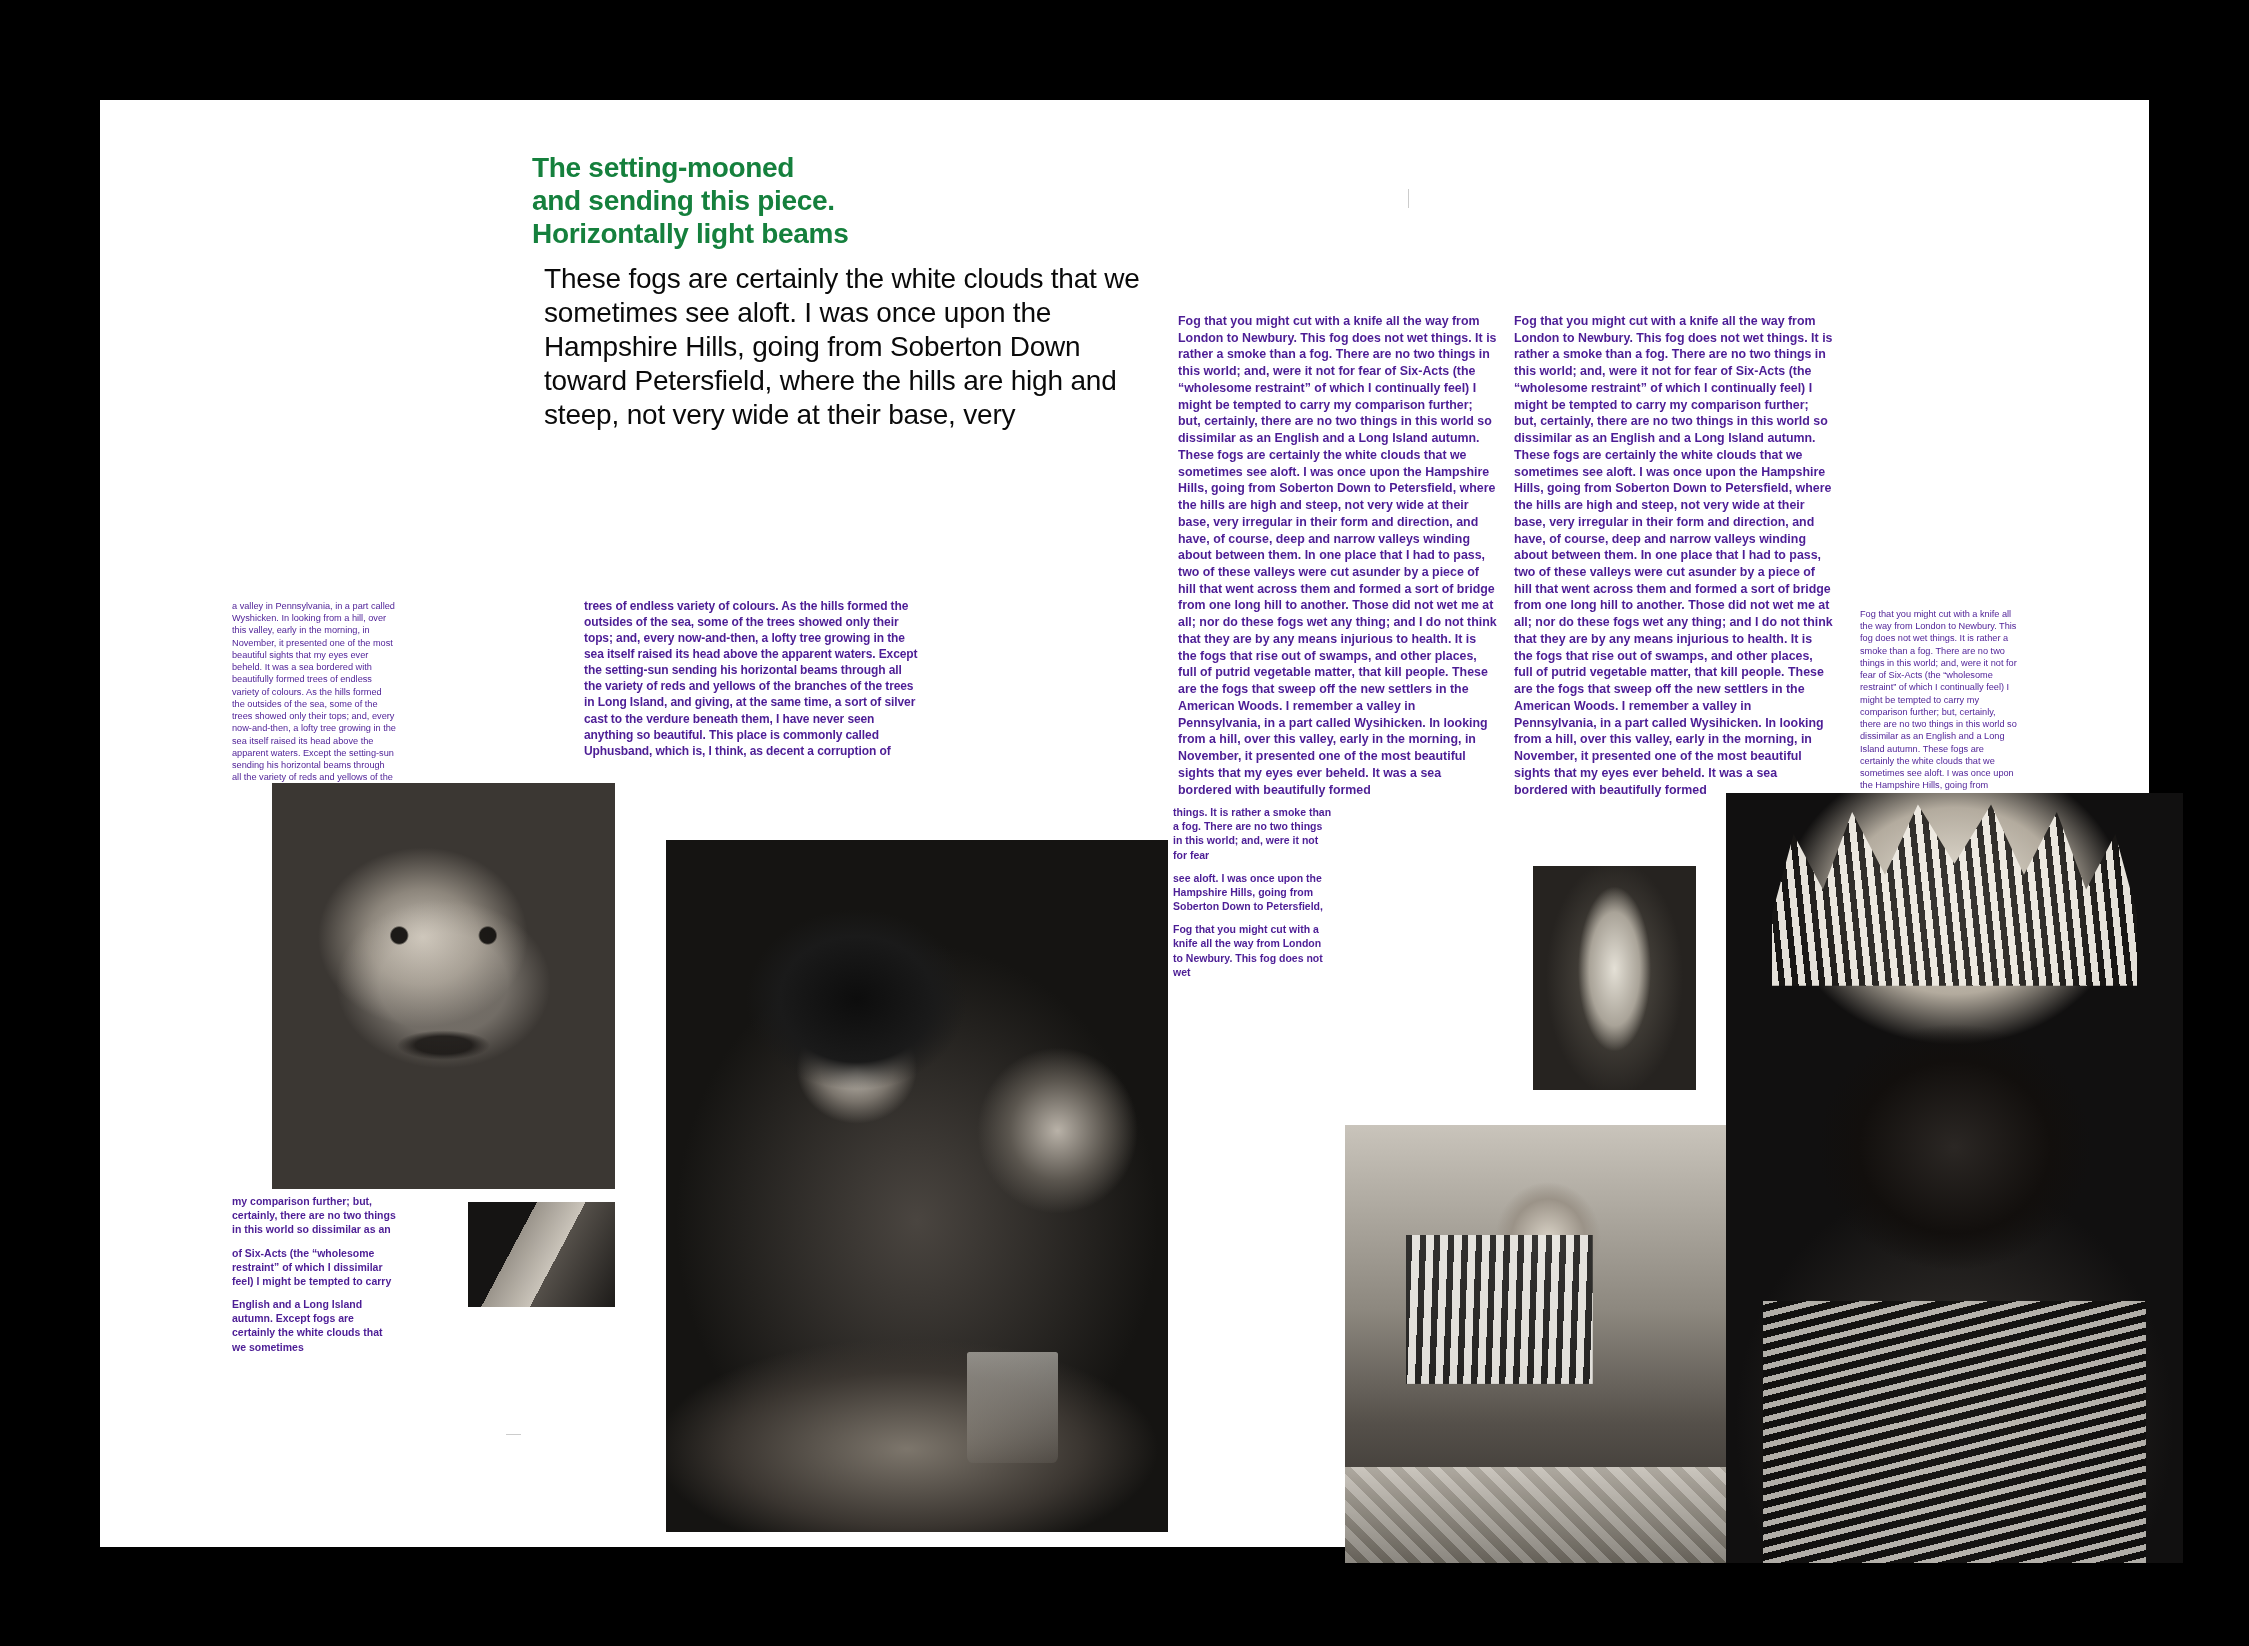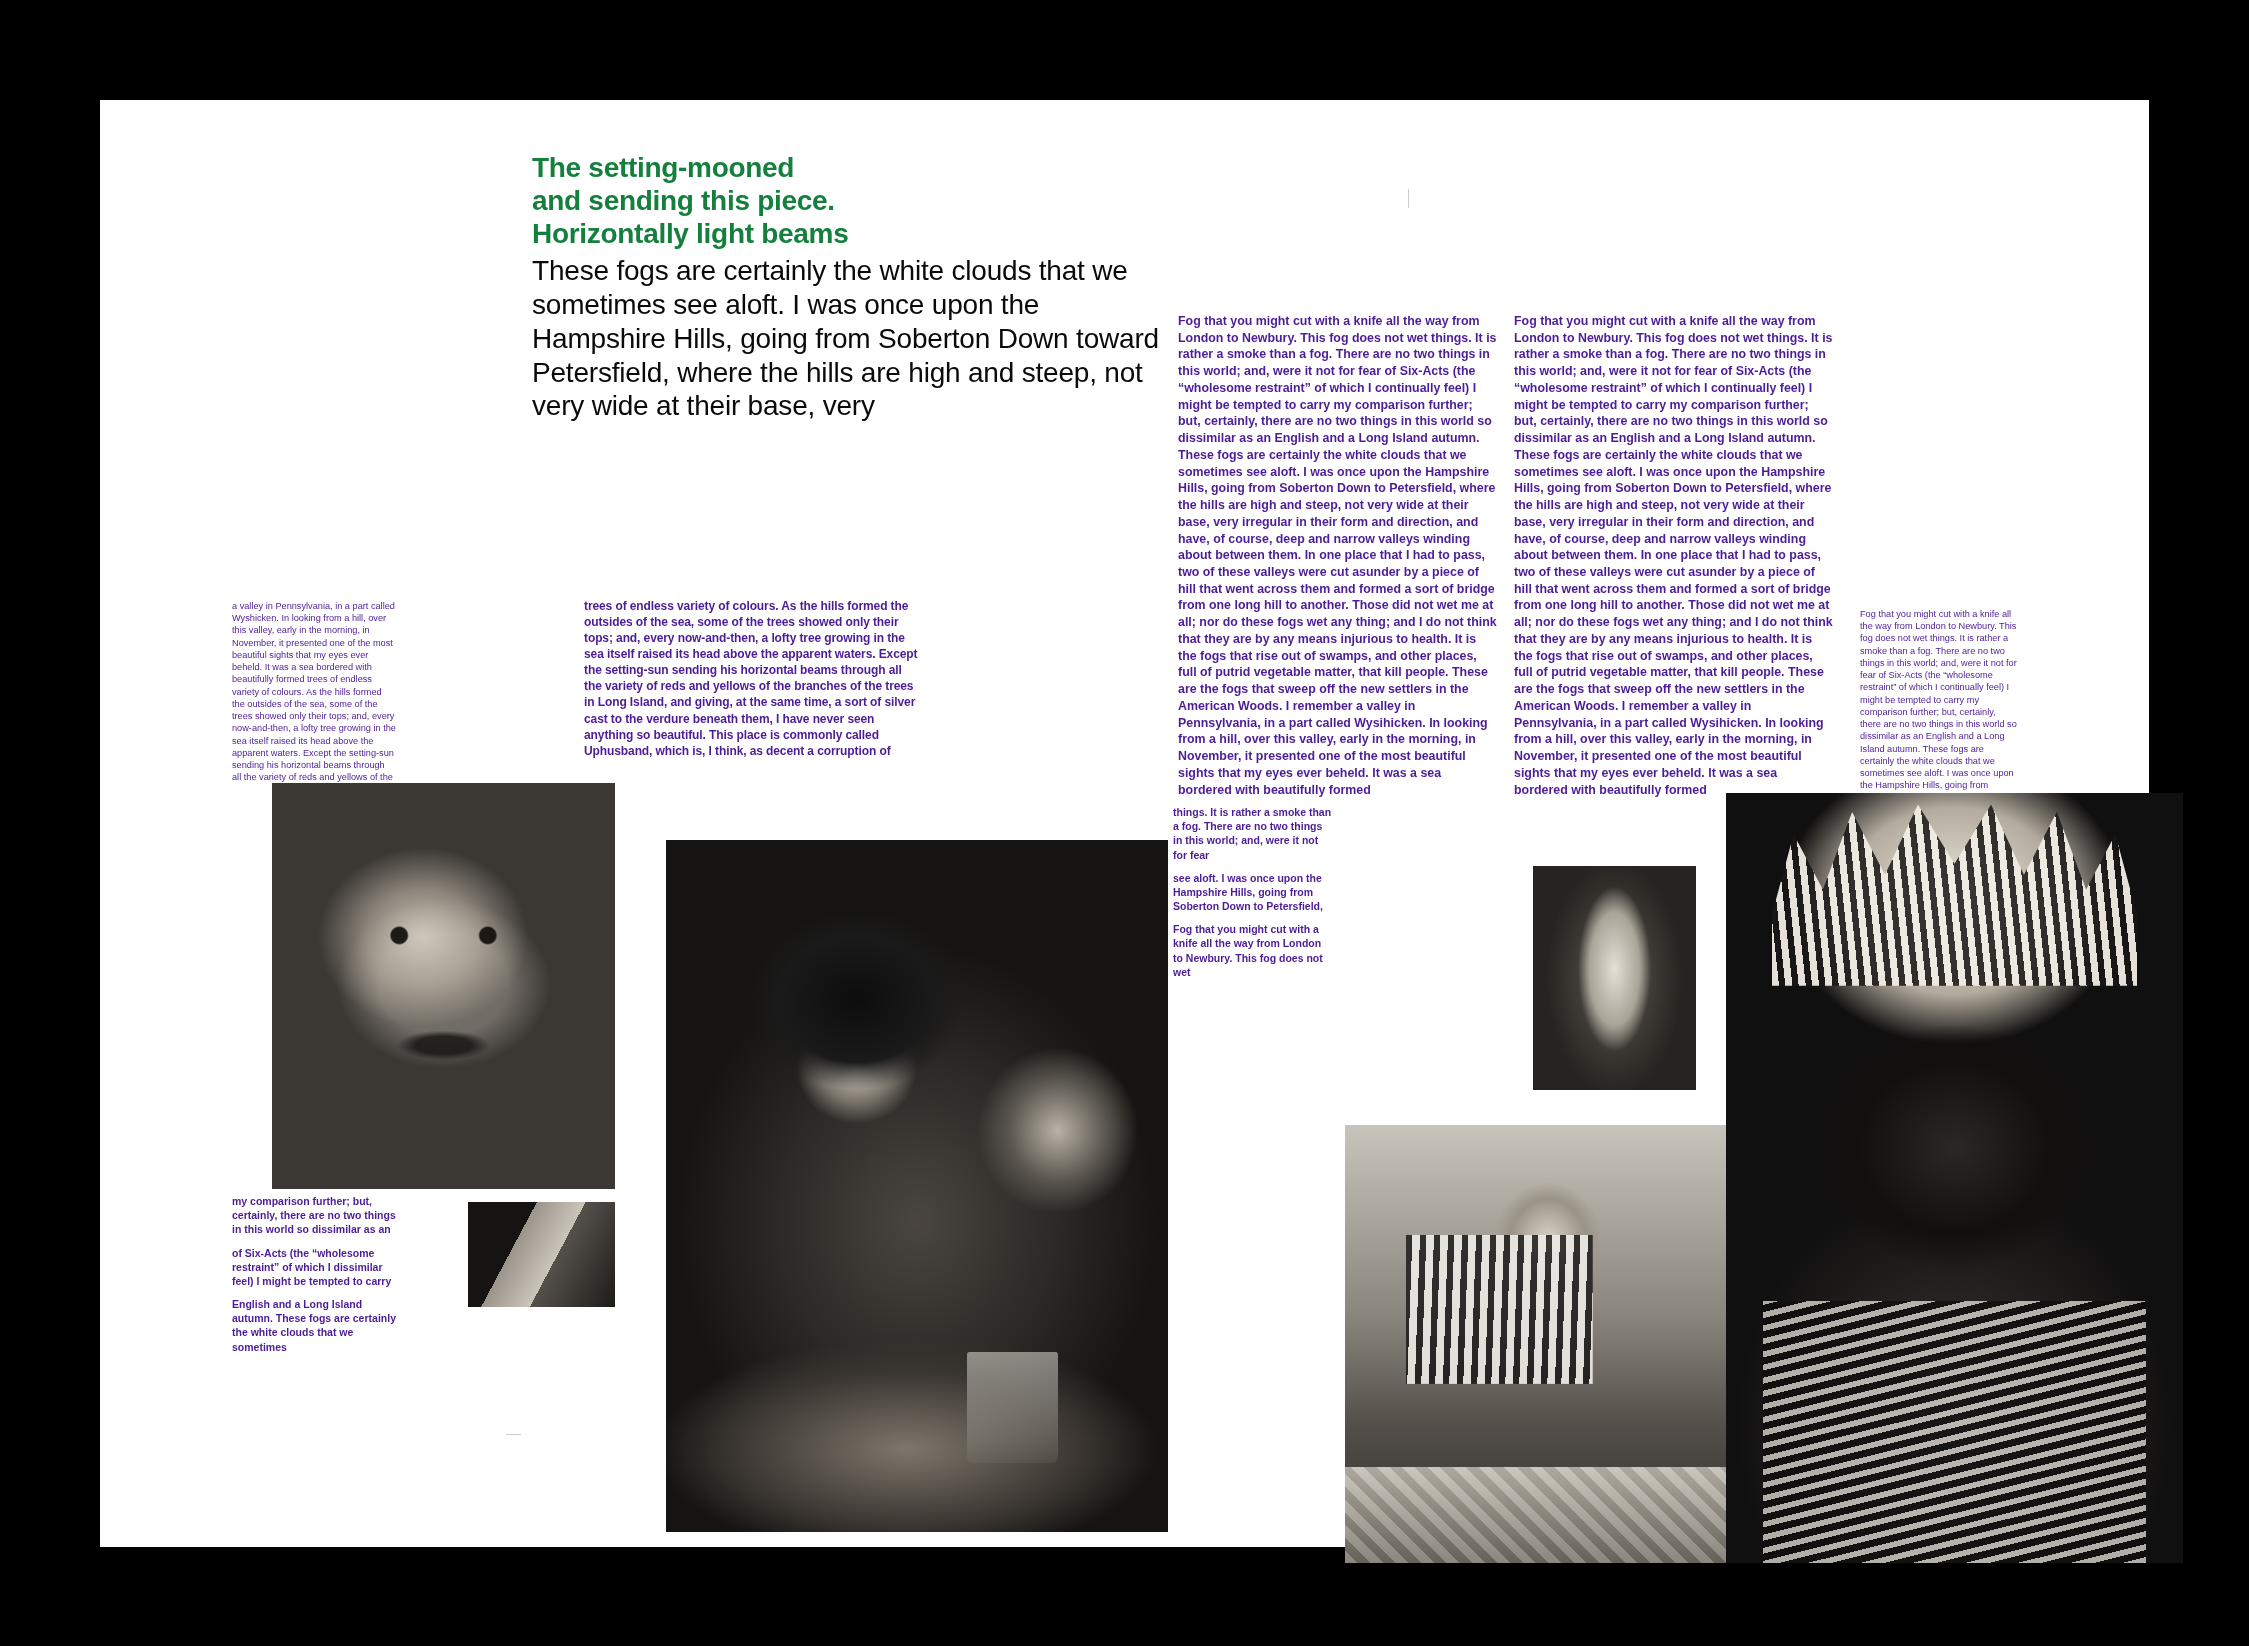--- a/index.html
+++ b/index.html
@@ -36,21 +36,21 @@
     letter-spacing: -0.3px;
     color: #15803d;
     margin: 0 0 3.8px 0;
   }
   .headline-light {
     font-size: 28px;
     font-weight: normal;
     line-height: 1.21;
     letter-spacing: -0.2px;
     color: #0a0a0a;
-    margin: 0;
+    margin: 12px;
   }
 
   
   .col {
     position: absolute;
     color: #4c1d95;
   }
   .col p {
     margin: 0 0 9px 0;
   }
@@ -221,21 +221,21 @@
     <div class="headline-light">These fogs are certainly the white clouds that we sometimes see aloft. I was once upon the Hampshire Hills, going from Soberton Down toward Petersfield, where the hills are high and steep, not very wide at their base, very</div>
   </div>
 
   <div class="col txt-tiny" id="col-left-top">
     <p>a valley in Pennsylvania, in a part called Wyshicken. In looking from a hill, over this valley, early in the morning, in November, it presented one of the most beautiful sights that my eyes ever beheld. It was a sea bordered with beautifully formed trees of endless variety of colours. As the hills formed the outsides of the sea, some of the trees showed only their tops; and, every now-and-then, a lofty tree growing in the sea itself raised its head above the apparent waters. Except the setting-sun sending his horizontal beams through all the variety of reds and yellows of the</p>
   </div>
 
   <div class="col txt-small-bold" id="col-left-bot">
     <p>my comparison further; but, certainly, there are no two things in this world so dissimilar as an</p>
     <p>of Six-Acts (the “wholesome restraint” of which I dissimilar feel) I might be tempted to carry</p>
-    <p>English and a Long Island autumn. These fogs are certainly the white clouds that we sometimes</p>
+    <p>English and a Long Island autumn. Except fogs are certainly the white clouds that we sometimes</p>
   </div>
 
   <div class="col txt-body-bold" id="col-mid">
     <p>trees of endless variety of colours. As the hills formed the outsides of the sea, some of the trees showed only their tops; and, every now-and-then, a lofty tree growing in the sea itself raised its head above the apparent waters. Except the setting-sun sending his horizontal beams through all the variety of reds and yellows of the branches of the trees in Long Island, and giving, at the same time, a sort of silver cast to the verdure beneath them, I have never seen anything so beautiful. This place is commonly called Uphusband, which is, I think, as decent a corruption of</p>
   </div>
 
   <div class="col txt-mid-bold" id="col-a">
     <p>Fog that you might cut with a knife all the way from London to Newbury. This fog does not wet things. It is rather a smoke than a fog. There are no two things in this world; and, were it not for fear of Six-Acts (the “wholesome restraint” of which I continually feel) I might be tempted to carry my comparison further; but, certainly, there are no two things in this world so dissimilar as an English and a Long Island autumn. These fogs are certainly the white clouds that we sometimes see aloft. I was once upon the Hampshire Hills, going from Soberton Down to Petersfield, where the hills are high and steep, not very wide at their base, very irregular in their form and direction, and have, of course, deep and narrow valleys winding about between them. In one place that I had to pass, two of these valleys were cut asunder by a piece of hill that went across them and formed a sort of bridge from one long hill to another. Those did not wet me at all; nor do these fogs wet any thing; and I do not think that they are by any means injurious to health. It is the fogs that rise out of swamps, and other places, full of putrid vegetable matter, that kill people. These are the fogs that sweep off the new settlers in the American Woods. I remember a valley in Pennsylvania, in a part called Wysihicken. In looking from a hill, over this valley, early in the morning, in November, it presented one of the most beautiful sights that my eyes ever beheld. It was a sea bordered with beautifully formed</p>
   </div>
 

